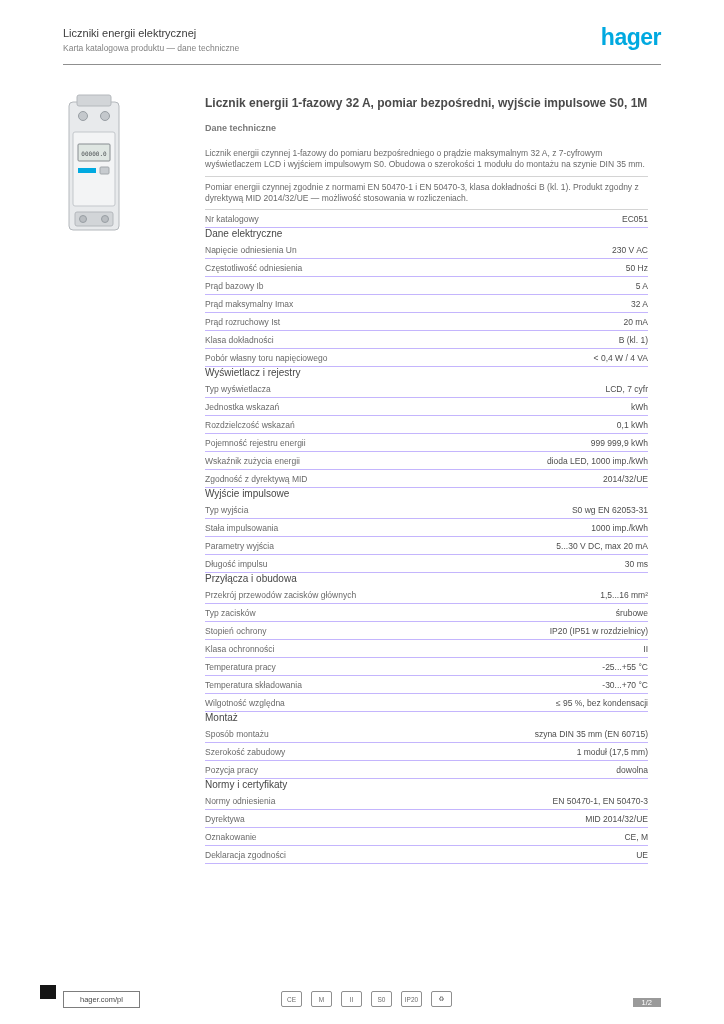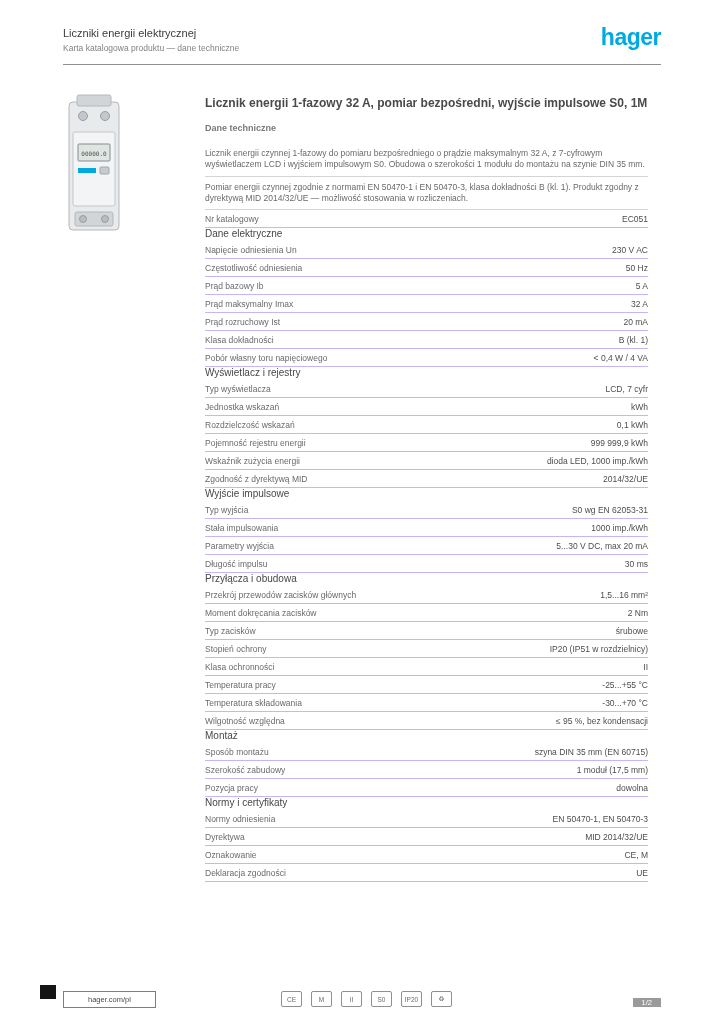--- a/index.html
+++ b/index.html
@@ -25,21 +25,21 @@
   .intro-paragraph{font-size:8.5px;line-height:1.35;color:#6a6a6a;padding:5px 0;
                    border-bottom:1px solid #d4d4d4;}
   .section-heading{font-size:10px;font-weight:normal;color:#474747;padding-bottom:2px;}
   .spec-row{display:flex;justify-content:space-between;align-items:baseline;
             border-bottom:1px solid #c4b5fd;padding:3.5px 0;font-size:8.5px;}
   .spec-label{color:#6a6a6a;padding-right:14px;}
   .spec-value{color:#4d4d4d;text-align:right;white-space:nowrap;}
   
   .footer{position:absolute;left:63px;right:63px;bottom:14px;height:22px;}
   .site-box{position:absolute;left:0;bottom:2px;border:1px solid #7d7d7d;background:#fff;
-            font-size:7.5px;color:#4a4a4a;padding:3px 24px;}
+            font-size:7.5px;color:#4a4a4a;padding:3px 16px;}
   .cert-icons{position:absolute;left:218px;bottom:3px;display:flex;gap:9px;align-items:center;}
   .cert-icon{min-width:15px;height:14px;display:flex;align-items:center;justify-content:center;
              border:1px solid #8f8f8f;border-radius:2px;font-size:6.5px;color:#6a6a6a;
              padding:0 2px;background:#fff;}
   .page-badge{position:absolute;right:0;bottom:3px;background:#9a9a9a;color:#ffffff;
               font-size:7.5px;padding:0 9px;}
   .crop-mark{position:absolute;left:40px;top:985px;width:16px;height:14px;background:#151515;}
 </style>
 </head>
 <body>
@@ -150,24 +150,20 @@
         <div class="spec-row">
           <span class="spec-label">Długość impulsu</span>
           <span class="spec-value">30 ms</span>
         </div>
         <div class="section-heading">Przyłącza i obudowa</div>
         <div class="spec-row">
           <span class="spec-label">Przekrój przewodów zacisków głównych</span>
           <span class="spec-value">1,5...16 mm²</span>
         </div>
         <div class="spec-row">
-          <span class="spec-label">Moment dokręcania zacisków</span>
-          <span class="spec-value">2 Nm</span>
-        </div>
-        <div class="spec-row">
           <span class="spec-label">Typ zacisków</span>
           <span class="spec-value">śrubowe</span>
         </div>
         <div class="spec-row">
           <span class="spec-label">Stopień ochrony</span>
           <span class="spec-value">IP20 (IP51 w rozdzielnicy)</span>
         </div>
         <div class="spec-row">
           <span class="spec-label">Klasa ochronności</span>
           <span class="spec-value">II</span>

